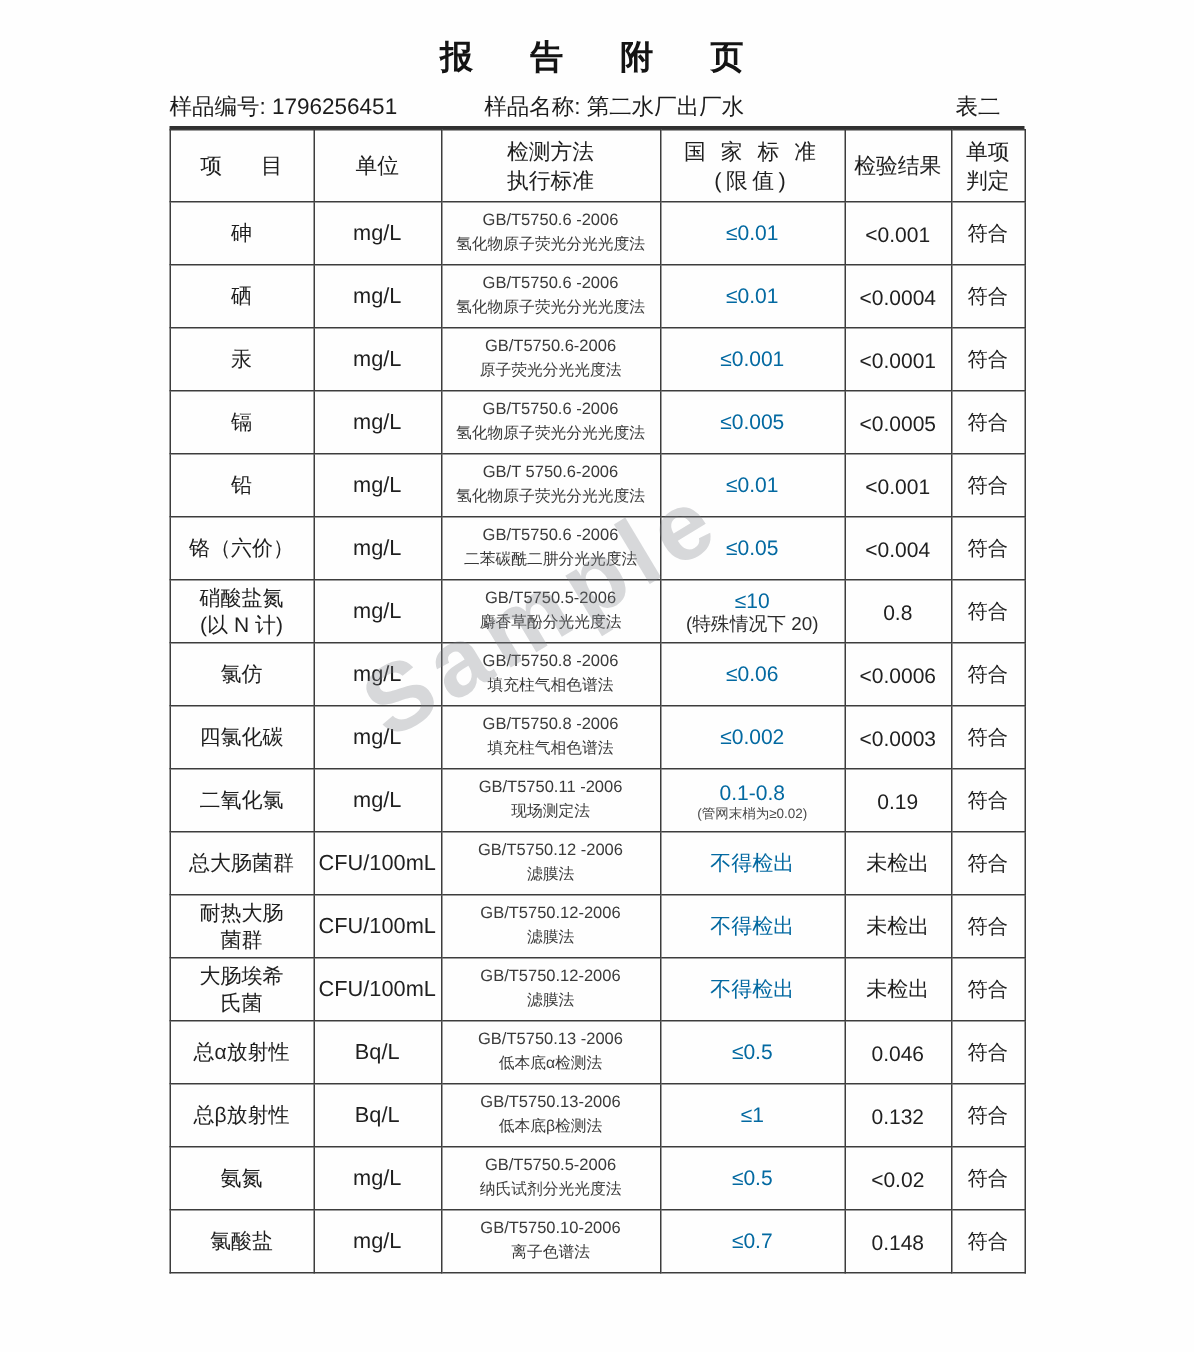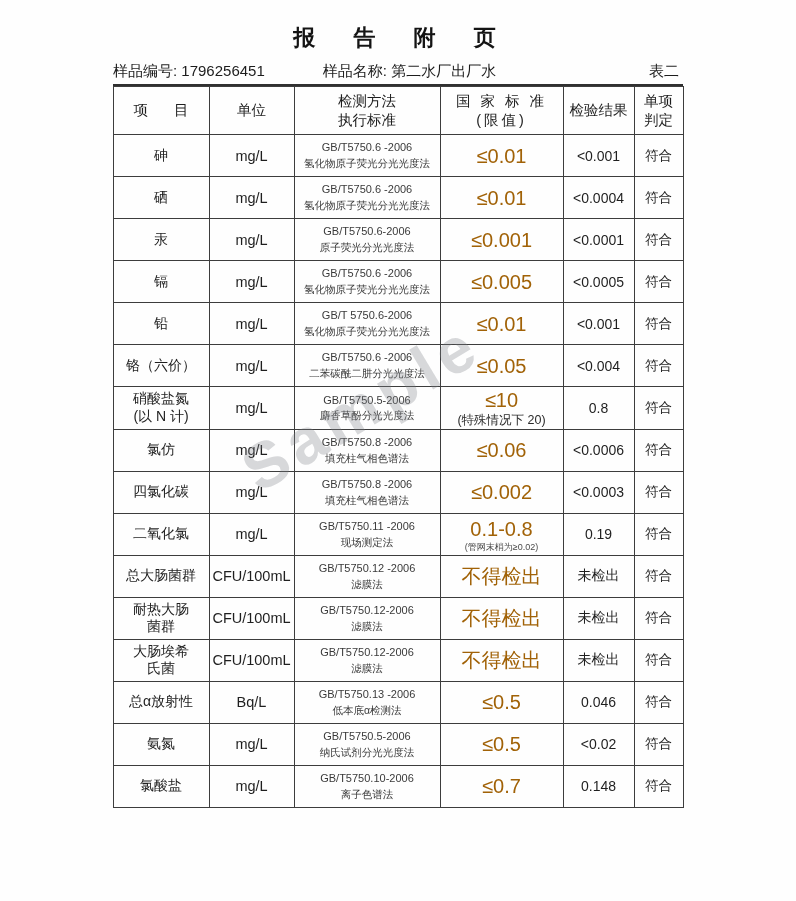--- a/index.html
+++ b/index.html
@@ -12,39 +12,39 @@
   .title{
     text-align:center;margin-top:23px;font-size:22px;font-weight:700;
     letter-spacing:7px;word-spacing:18px;color:#141414;
   }
   .info-bar{
     width:570px;margin:9px auto 0;display:flex;align-items:baseline;
     font-size:15px;color:#1c1c1c;padding-bottom:3px;
     border-bottom:2px solid #303030;
   }
   .info-name{margin-left:58px;}
-  .info-tag{margin-left:auto;margin-right:4px;}
+  .info-tag{margin-left:auto;margin-right:16px;}
   table{
     width:570px;margin:0 auto;border-collapse:collapse;table-layout:fixed;
     background:transparent;
   }
   th,td{
     border:1.5px solid #3d3d3d;text-align:center;vertical-align:middle;
     padding:0 2px;overflow:hidden;
   }
   thead tr{height:48px;padding-left:39px;}
   tbody tr{height:42px;}
   th{font-weight:400;font-size:14.5px;color:#1e1e1e;white-space:pre-line;}
   .th-item{word-spacing:22px;}
   .th-standard{letter-spacing:3px;margin-top:12px;}
   .c-item{font-size:14px;white-space:pre-line;line-height:1.25;color:#1f1f1f;}
   .c-unit{font-size:14.5px;color:#1f1f1f;}
   .c-std{display:block;font-size:11px;color:#3a3a3a;line-height:1.5;}
   .c-method{display:block;font-size:10.5px;color:#3a3a3a;line-height:1.5;}
-  .c-limit{display:block;font-size:20px;color:#a16207;line-height:1.3;}
+  .c-limit{display:block;font-size:14px;color:#0369a1;line-height:1.3;}
   .c-note{display:block;font-size:12.5px;color:#2a2a2a;line-height:1.25;}
   .c-note:empty{display:none;}
   tbody tr:nth-child(10) .c-note{font-size:9px;color:#4a4a4a;letter-spacing:0;}
   .c-result{font-size:14px;color:#1f1f1f;}
   .c-judge{font-size:13.5px;color:#1f1f1f;}
   .watermark{
     position:absolute;left:248px;top:438px;z-index:3;
     font-size:64px;font-weight:700;letter-spacing:6px;
     color:rgba(125,130,136,0.30);
     transform:rotate(-31deg);transform-origin:left center;
@@ -300,20 +300,34 @@
       <span class="c-method">低本底α检测法</span>
     </td>
     <td>
       <span class="c-limit">≤0.5</span>
 
     </td>
     <td class="c-result">0.046</td>
     <td class="c-judge">符合</td>
   </tr>
 
+  <tr>
+    <td class="c-item">总β放射性</td>
+    <td class="c-unit">Bq/L</td>
+    <td>
+      <span class="c-std">GB/T5750.13-2006</span>
+      <span class="c-method">低本底β检测法</span>
+    </td>
+    <td>
+      <span class="c-limit">≤1</span>
+
+    </td>
+    <td class="c-result">0.132</td>
+    <td class="c-judge">符合</td>
+  </tr>
 
   <tr>
     <td class="c-item">氨氮</td>
     <td class="c-unit">mg/L</td>
     <td>
       <span class="c-std">GB/T5750.5-2006</span>
       <span class="c-method">纳氏试剂分光光度法</span>
     </td>
     <td>
       <span class="c-limit">≤0.5</span>

